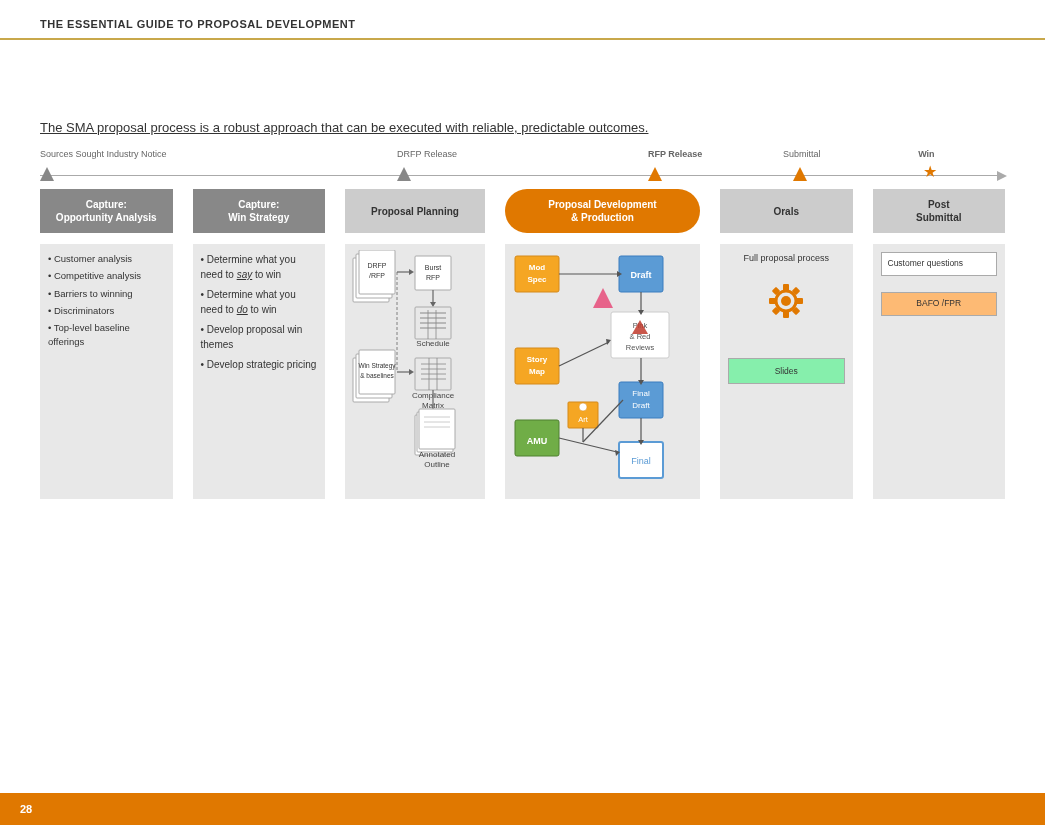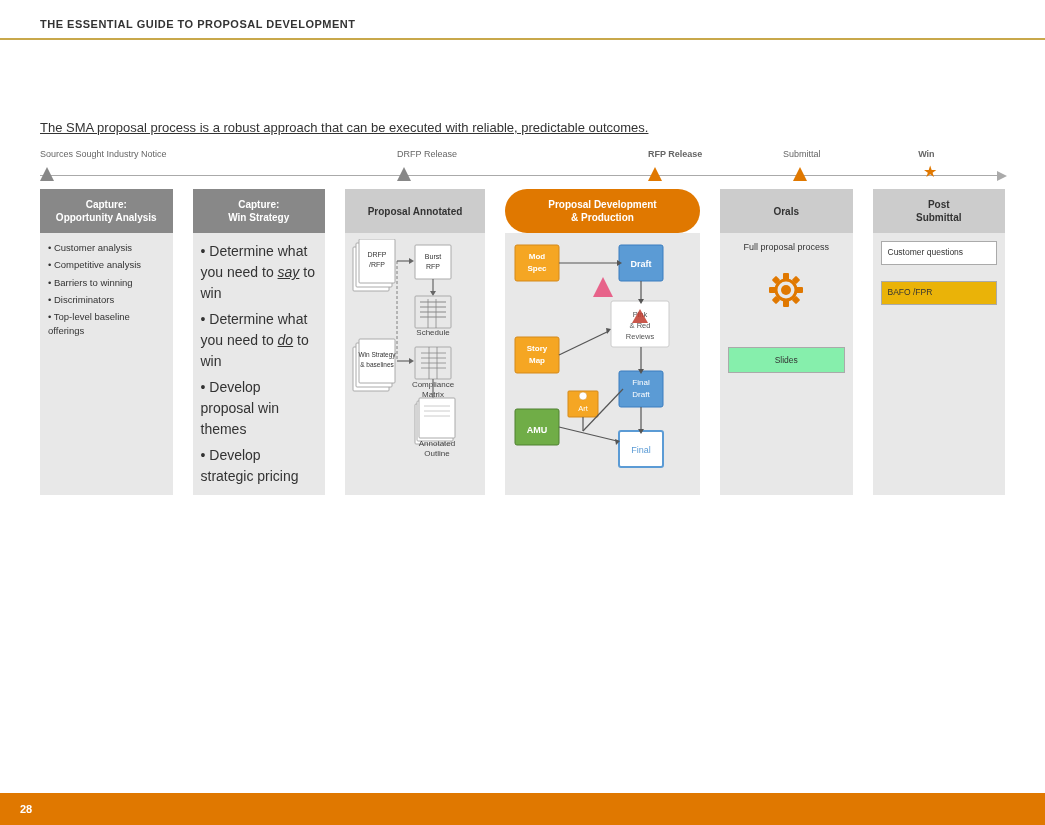--- a/index.html
+++ b/index.html
@@ -78,20 +78,21 @@
     .phase-header.light-gray { background: #ccc; color: #333; }
     .phase-header.orange { background: #e07800; border-radius: 22px; }
 
     .phase-body {
       background: #f0f0f0;
       flex: 1;
       padding: 8px;
       font-size: 9.5px;
       line-height: 1.5;
       min-height: 220px;
+      margin-top: 11px;
     }
 
     .phase-body ul {
       list-style: none;
       padding: 0;
     }
     .phase-body ul li::before {
       content: "• ";
     }
     .phase-body ul li {
@@ -186,32 +187,32 @@
       </div>
     </div>
 
     <div class="phase-col phase-col-capture2">
       <div class="phase-header gray">
         <div>
           <div>Capture:</div>
           <div>Win Strategy</div>
         </div>
       </div>
-      <div class="phase-body phase-body-light" style="font-size:14px; line-height:1.5;">
+      <div class="phase-body phase-body-light" style="font-size:10px; line-height:1.5;">
         <div style="margin-bottom:5px;">• Determine what you need to <span style="font-style:italic; text-decoration:underline;">say</span> to win</div>
         <div style="margin-bottom:5px;">• Determine what you need to <span style="font-style:italic; text-decoration:underline;">do</span> to win</div>
         <div style="margin-bottom:5px;">• Develop proposal win themes</div>
         <div>• Develop strategic pricing</div>
       </div>
     </div>
 
     <div class="phase-col phase-col-planning">
       <div class="phase-header light-gray">
         <div>
-          <div>Proposal Annotated</div>
+          <div>Proposal Planning</div>
         </div>
       </div>
       <div class="phase-body phase-body-light" style="padding:6px;">
         
         <svg width="130" height="230">
 
           <rect x="2" y="8" width="36" height="44" rx="1" fill="#fff" stroke="#aaa" stroke-width="1"></rect>
           <rect x="5" y="4" width="36" height="44" rx="1" fill="#fff" stroke="#aaa" stroke-width="1"></rect>
           <rect x="8" y="0" width="36" height="44" rx="1" fill="#fff" stroke="#aaa" stroke-width="1"></rect>
           <text x="26" y="18" text-anchor="middle" font-size="7" fill="#333">DRFP</text>
@@ -376,21 +377,21 @@
           <div>Post</div>
           <div>Submittal</div>
         </div>
       </div>
       <div class="phase-body phase-body-light" style="padding:8px;">
 
         <div style="border:1px solid #aaa; background:#fff; padding:5px 6px; font-size:8.5px; margin-bottom:16px; line-height:1.4;">
           <div>Customer questions</div>
         </div>
 
-        <div style="border:1px solid #aaa; background:#eab308; padding:5px 6px; font-size:8.5px; text-align:left; line-height:1.4;">
+        <div style="border:1px solid #aaa; background:#fdba74; padding:5px 6px; font-size:8.5px; text-align:center; line-height:1.4;">
           <div>BAFO /FPR</div>
         </div>
       </div>
     </div>
 
   </div>
 
 </div>
 
 <div class="footer">

